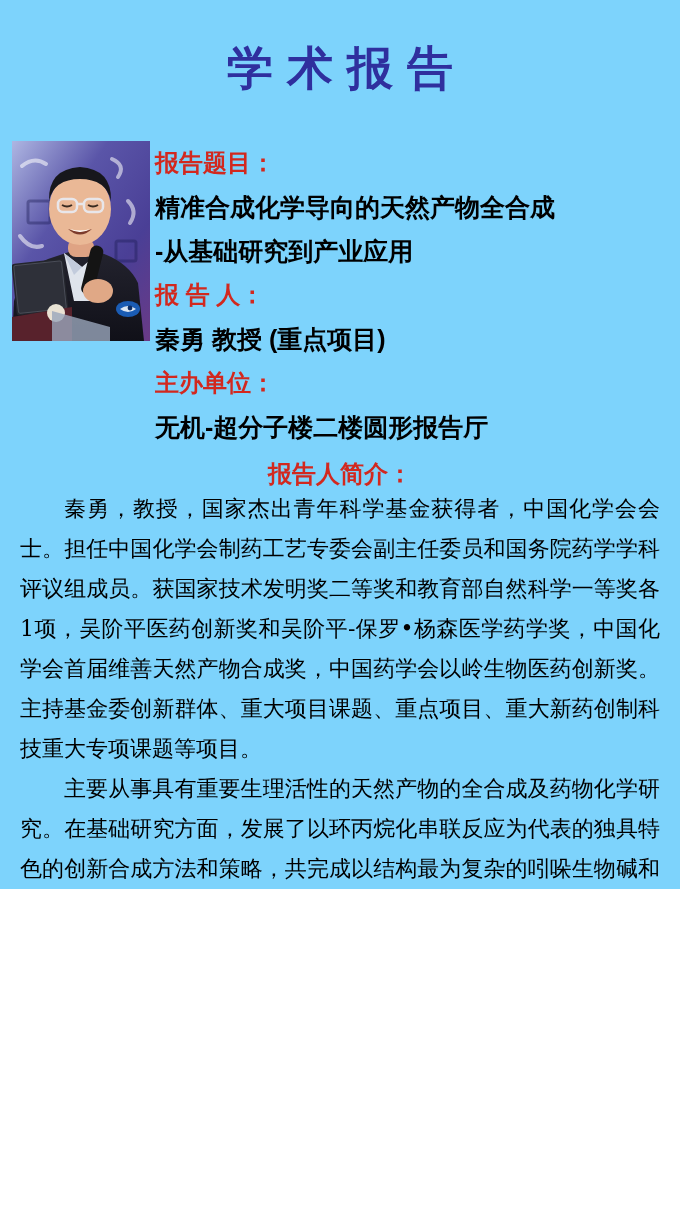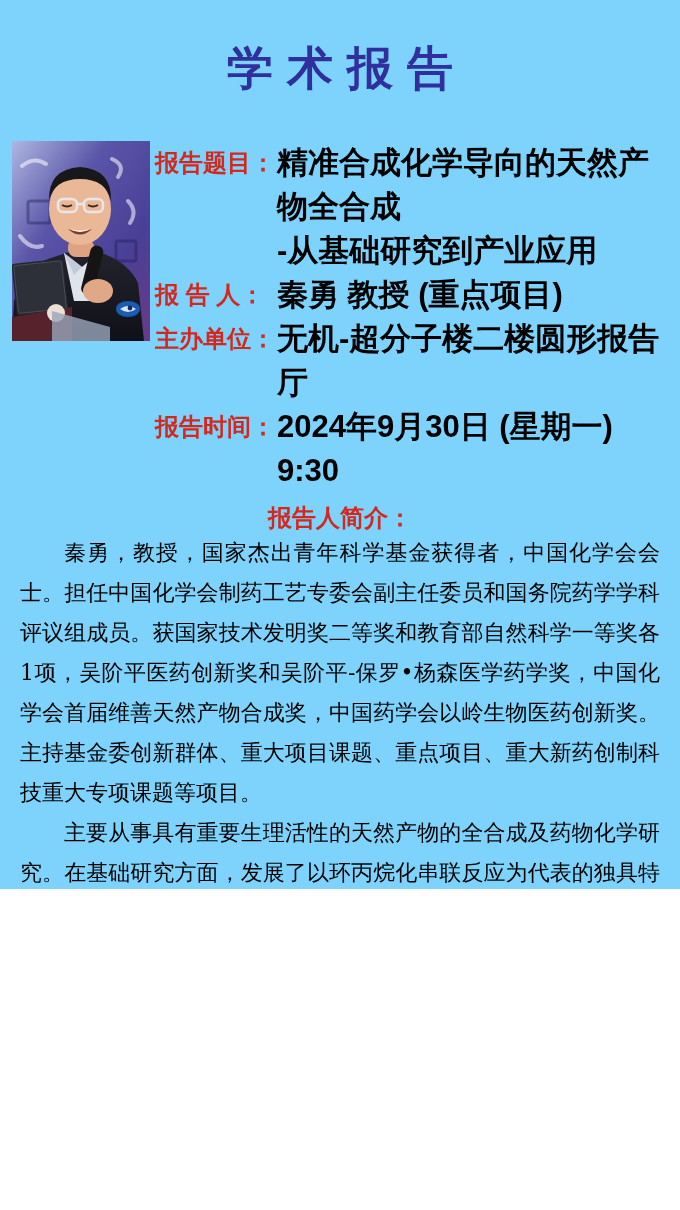--- a/index.html
+++ b/index.html
@@ -33,35 +33,35 @@
     flex: none;
     width: 138px;
     height: 200px;
     overflow: hidden;
   }
   .photo svg { display: block; width: 138px; height: 200px; }
   .fields {
     flex: 1;
     padding-left: 5px;
   }
-  .field { display: flex; }
+  .field { display: flex; flex-direction: column; }
   .flabel {
     flex: none;
     width: 122px;
     color: #d2281e;
     font-weight: bold;
     font-size: 24px;
     line-height: 44px;
     white-space: nowrap;
   }
   .fvalue {
     flex: 1;
     color: #000000;
     font-weight: bold;
-    font-size: 31px;
+    font-size: 25px;
     line-height: 44px;
   }
   .vline { display: block; }
   
   .bio { margin: 10px 20px 0 20px; }
   .bio-heading {
     color: #d2281e;
     font-weight: bold;
     font-size: 24px;
     line-height: 30px;
@@ -176,24 +176,20 @@
         </span>
       </div>
       <div class="field">
         <span class="flabel">报 告 人：</span>
         <span class="fvalue">秦勇 教授 (重点项目)</span>
       </div>
       <div class="field">
         <span class="flabel">主办单位：</span>
         <span class="fvalue">无机-超分子楼二楼圆形报告厅</span>
       </div>
-      <div class="field">
-        <span class="flabel">报告时间：</span>
-        <span class="fvalue">2024年9月30日 (星期一) 9:30</span>
-      </div>
     </div>
   </div>
 
   <div class="bio">
     <div class="bio-heading">报告人简介：</div>
     <p class="body-para">秦勇，教授，国家杰出青年科学基金获得者，中国化学会会士。担任中国化学会制药工艺专委会副主任委员和国务院药学学科评议组成员。获国家技术发明奖二等奖和教育部自然科学一等奖各1项，吴阶平医药创新奖和吴阶平-保罗•杨森医学药学奖，中国化学会首届维善天然产物合成奖，中国药学会以岭生物医药创新奖。主持基金委创新群体、重大项目课题、重点项目、重大新药创制科技重大专项课题等项目。</p>
     <p class="body-para">主要从事具有重要生理活性的天然产物的全合成及药物化学研究。在基础研究方面，发展了以环丙烷化串联反应为代表的独具特色的创新合成方法和策略，共完成以结构最为复杂的吲哚生物碱和二萜生物碱为代表的100余个天然产物和药物的全合成。在应用研究方面，实现具有极端工业制造难度的减重药奥利司他、抗凝血药磺达肝奎钠等复杂结构的天然药物产业化，技术受让企业实现销售收入超过60亿元。在基础研究领域和应用研究领域取得了系统性和原创性的成绩，科学研究践行了顶天立地的范式，把论文写在了祖国的大地上。</p>
   </div>
 
   <div class="footer">

